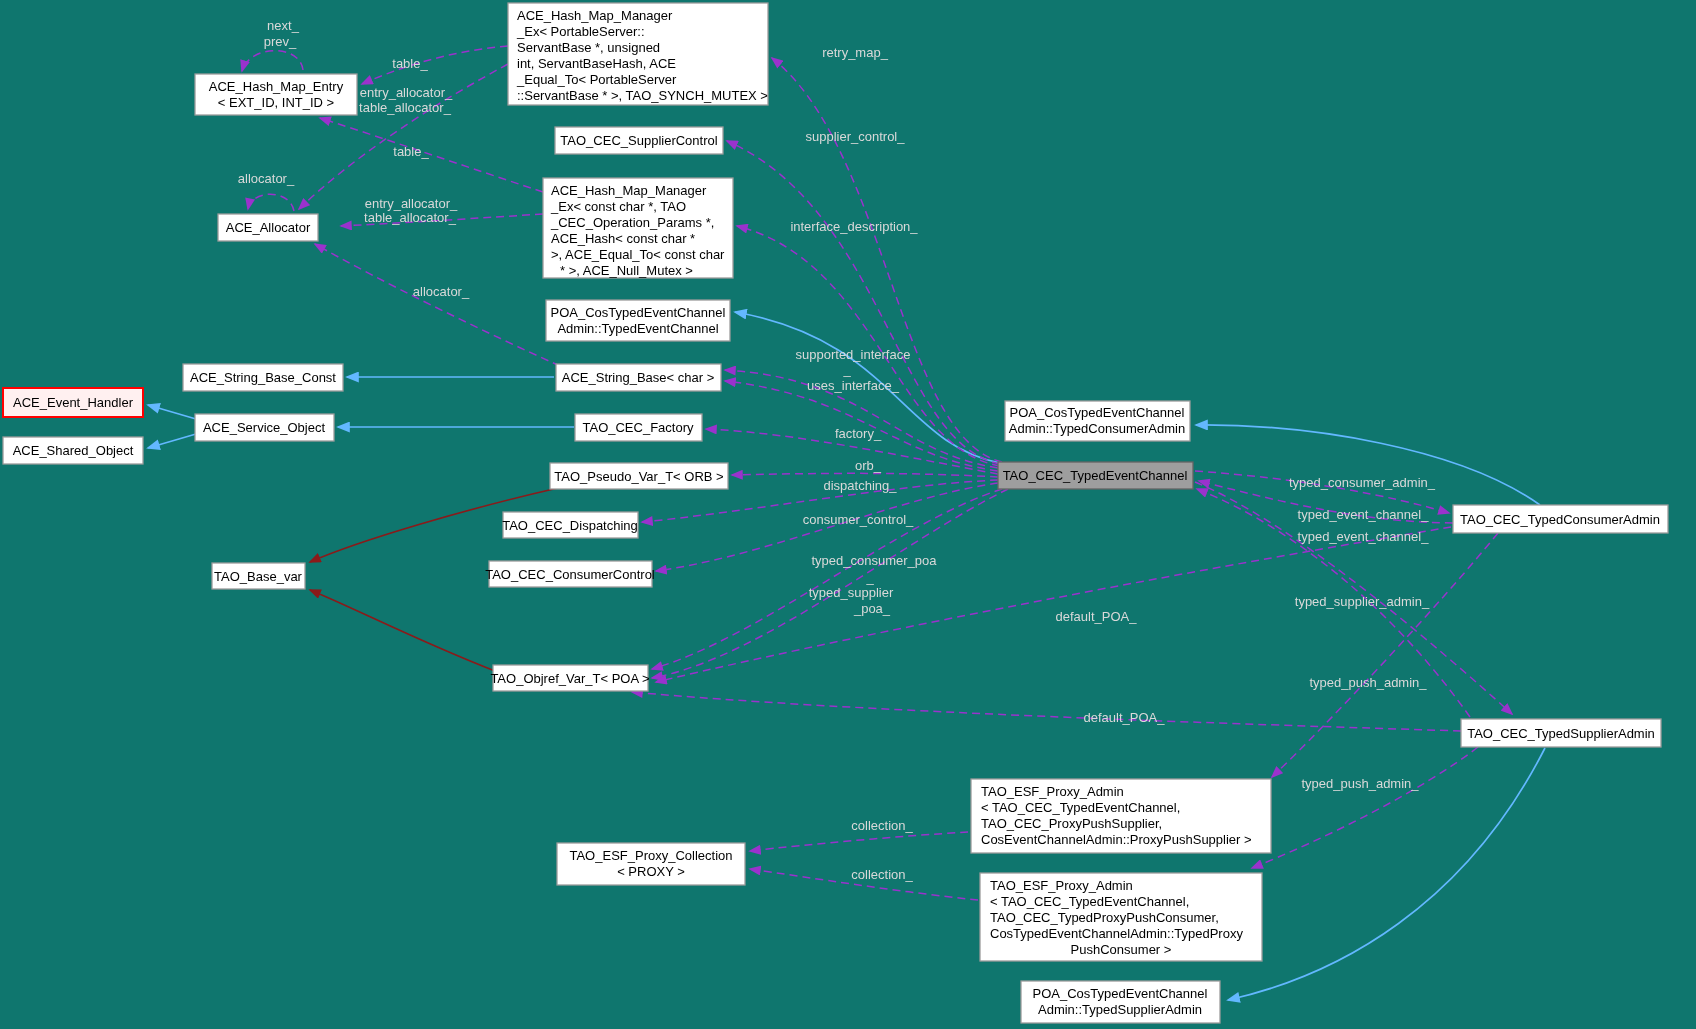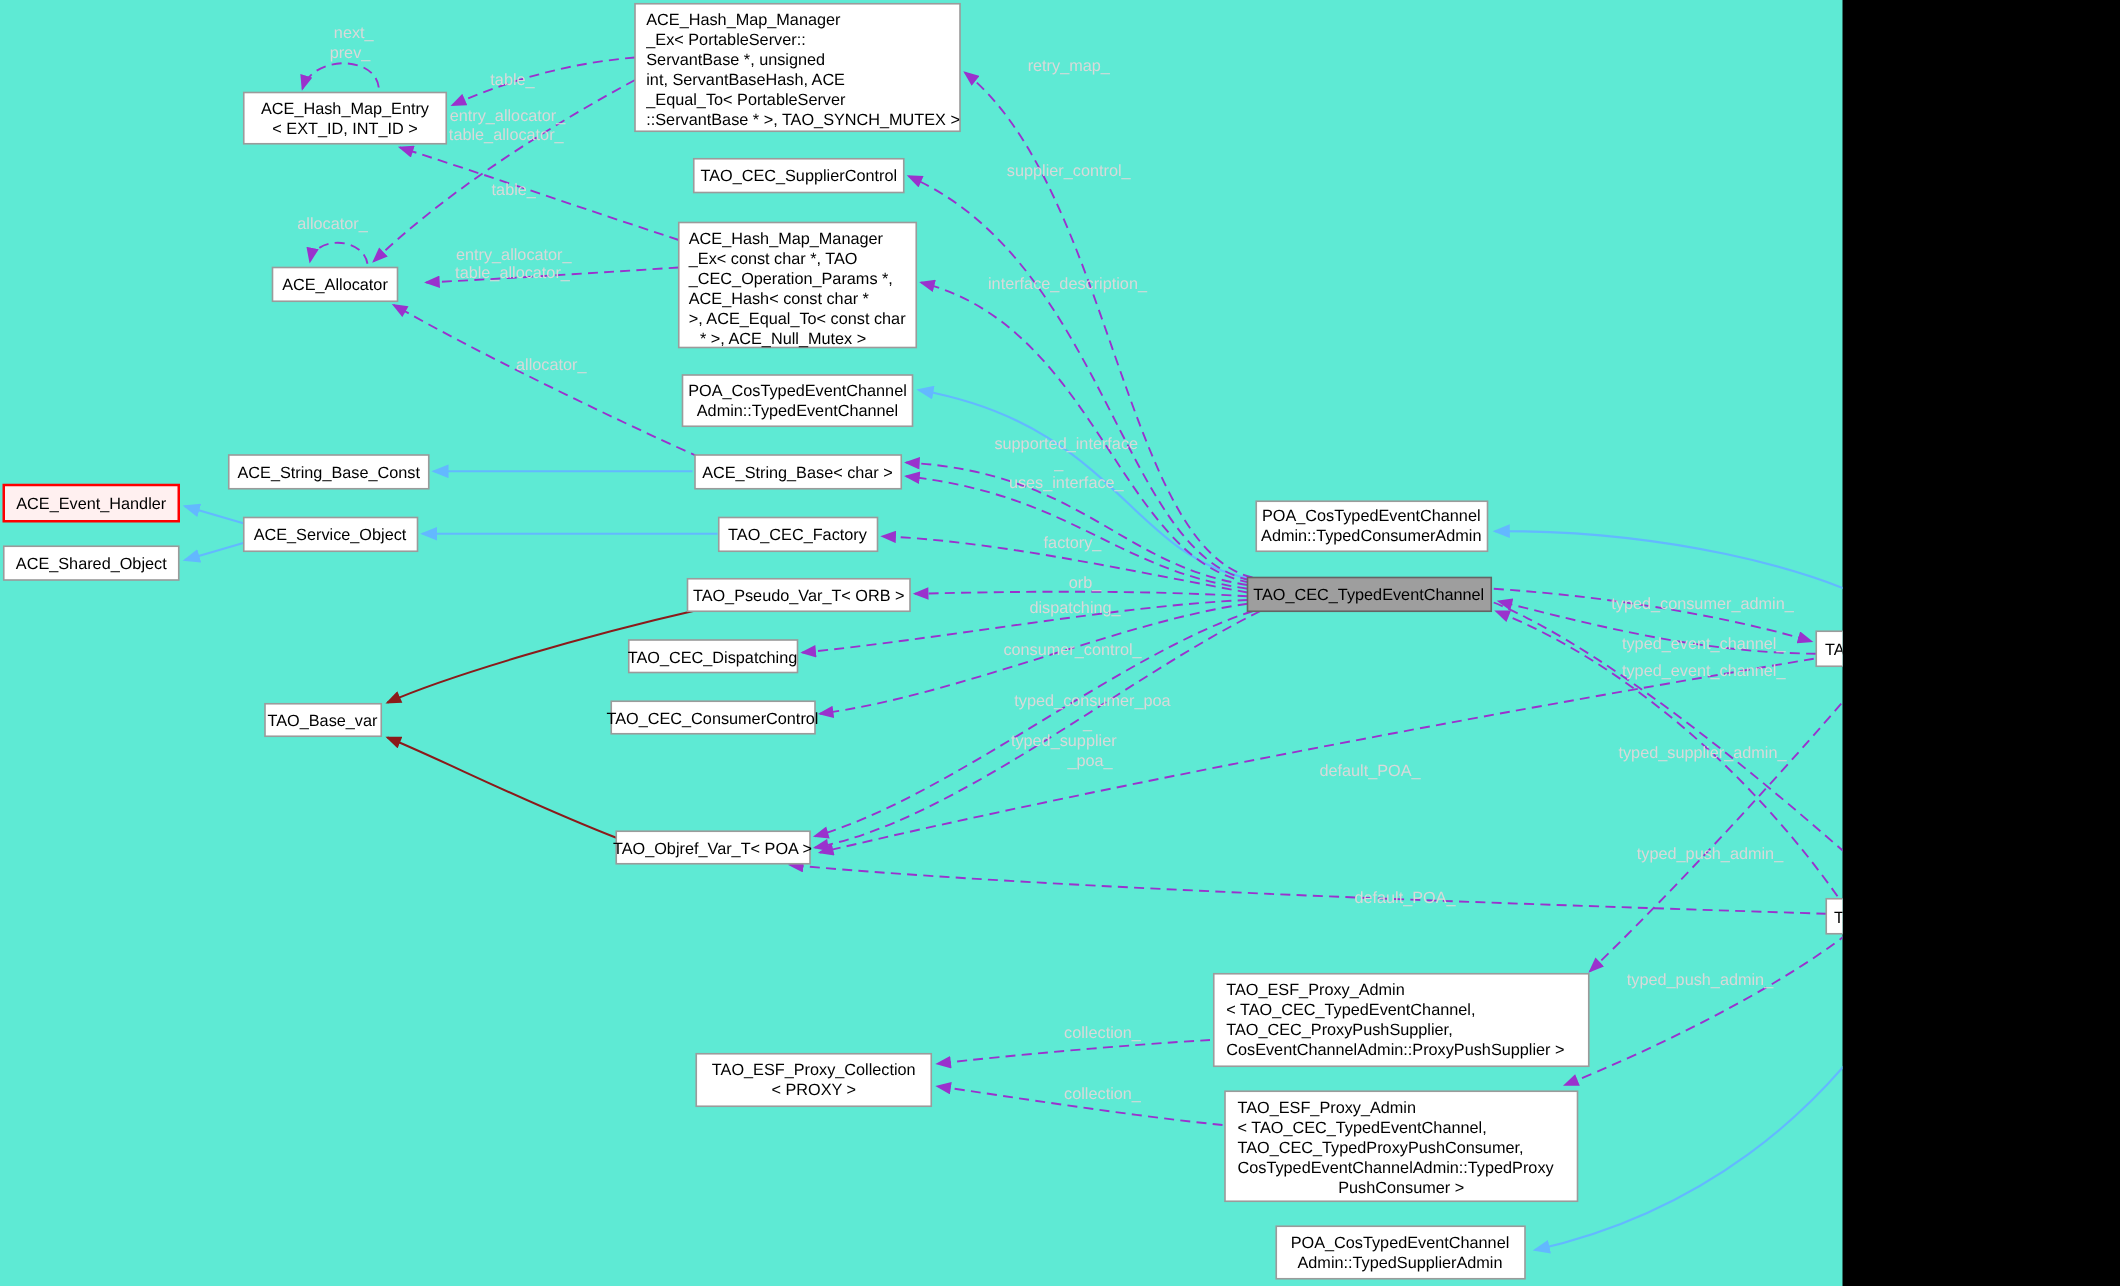--- a/index.html
+++ b/index.html
@@ -1,16 +1,16 @@
 <!DOCTYPE html>
 <html><head>
 <meta charset="utf-8">
 <style>
   html,body{margin:0;padding:0;background:#000;}
-  .stage{position:relative;width:1474px;height:1029px;background:#5eead4;overflow:hidden;}
+  .stage{position:relative;width:1696px;height:1029px;background:#0f766e;overflow:hidden;}
   svg{display:block;}
   .node rect{fill:#ffffff;stroke:#9b9b9b;stroke-width:1.3;}
   .node text{fill:#000000;font-family:"Liberation Sans",sans-serif;font-size:13px;}
   .node-focus rect{fill:#9e9e9e;stroke:#646464;}
   .node-alert rect{fill:#fff0f0;stroke:#ff0000;stroke-width:2;}
   .e-use{fill:none;stroke:#9a32cd;stroke-width:1.5;stroke-dasharray:8 5;}
   .e-pub{fill:none;stroke:#63b8ff;stroke-width:1.7;}
   .e-priv{fill:none;stroke:#8b1a1a;stroke-width:1.6;}
   .elabel{fill:#d9d9d9;font-family:"Liberation Sans",sans-serif;font-size:13px;text-anchor:middle;}
   .tc{text-anchor:middle;}

